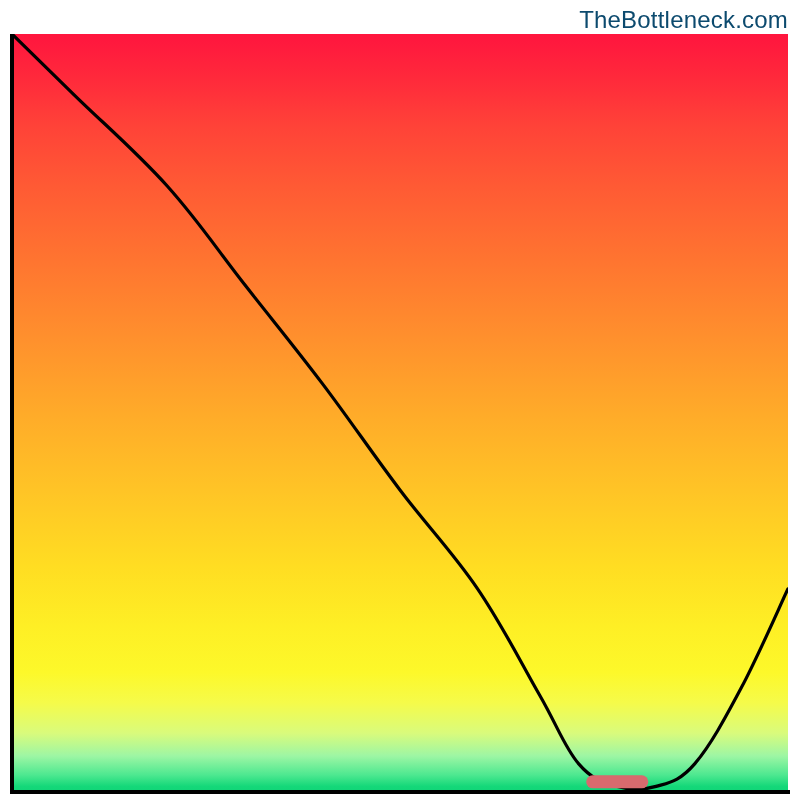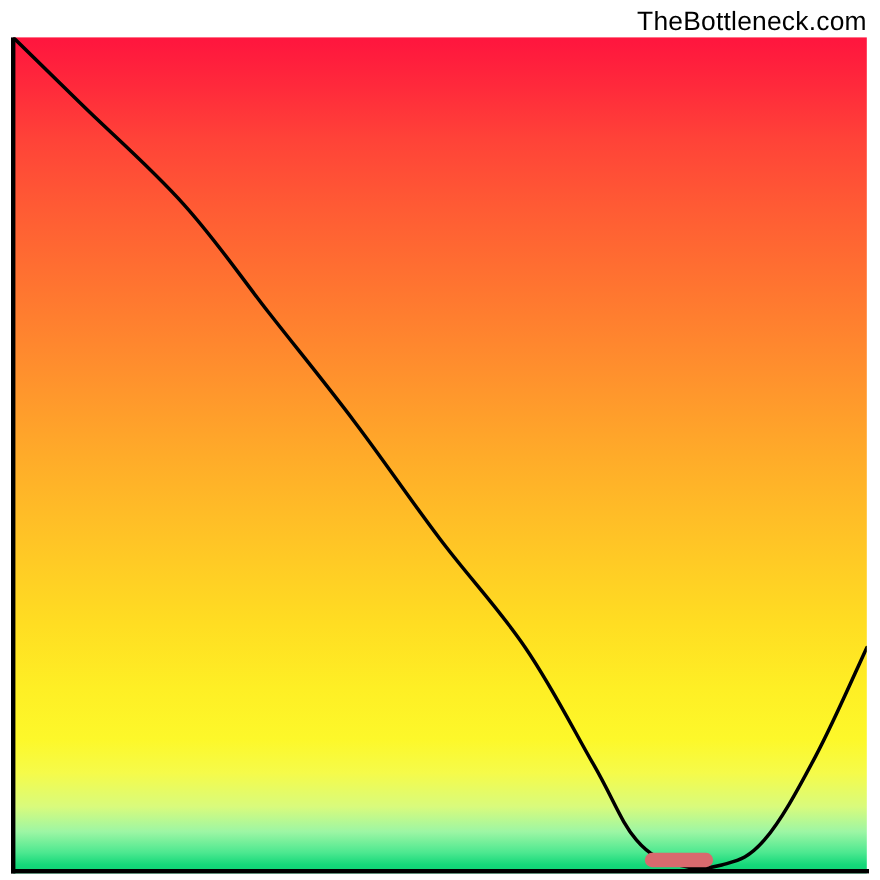--- a/index.html
+++ b/index.html
@@ -10,21 +10,21 @@
     font-family: Arial, Helvetica, sans-serif;
     position: relative;
     overflow: hidden;
   }
   .watermark {
     position: absolute;
     top: 6px;
     right: 12px;
     font-size: 24px;
     font-weight: 500;
-    color: #000000;
+    color: #0c4a6e;
     letter-spacing: 0.2px;
     z-index: 10;
   }
   .plot {
     position: absolute;
     top: 34px;
     left: 12px;
     width: 776px;
     height: 760px;
   }

